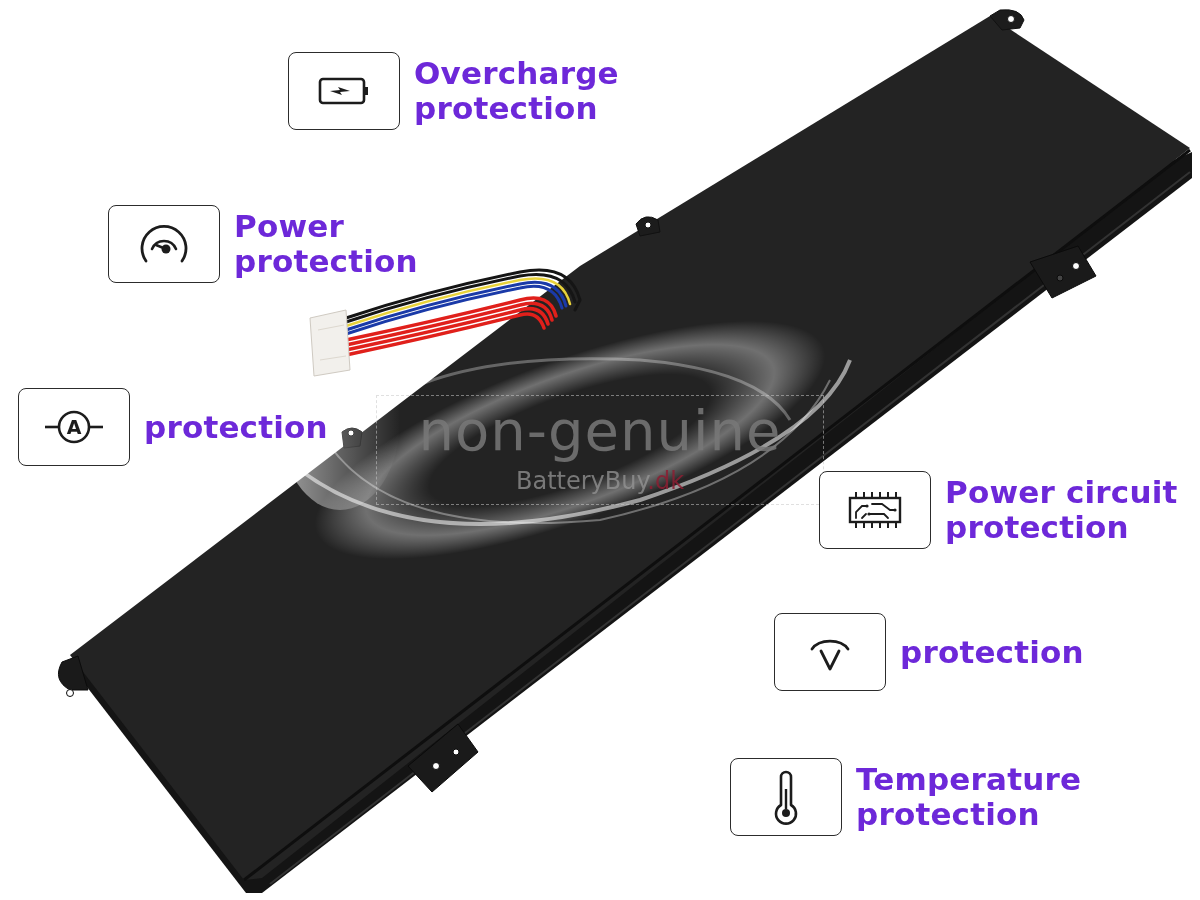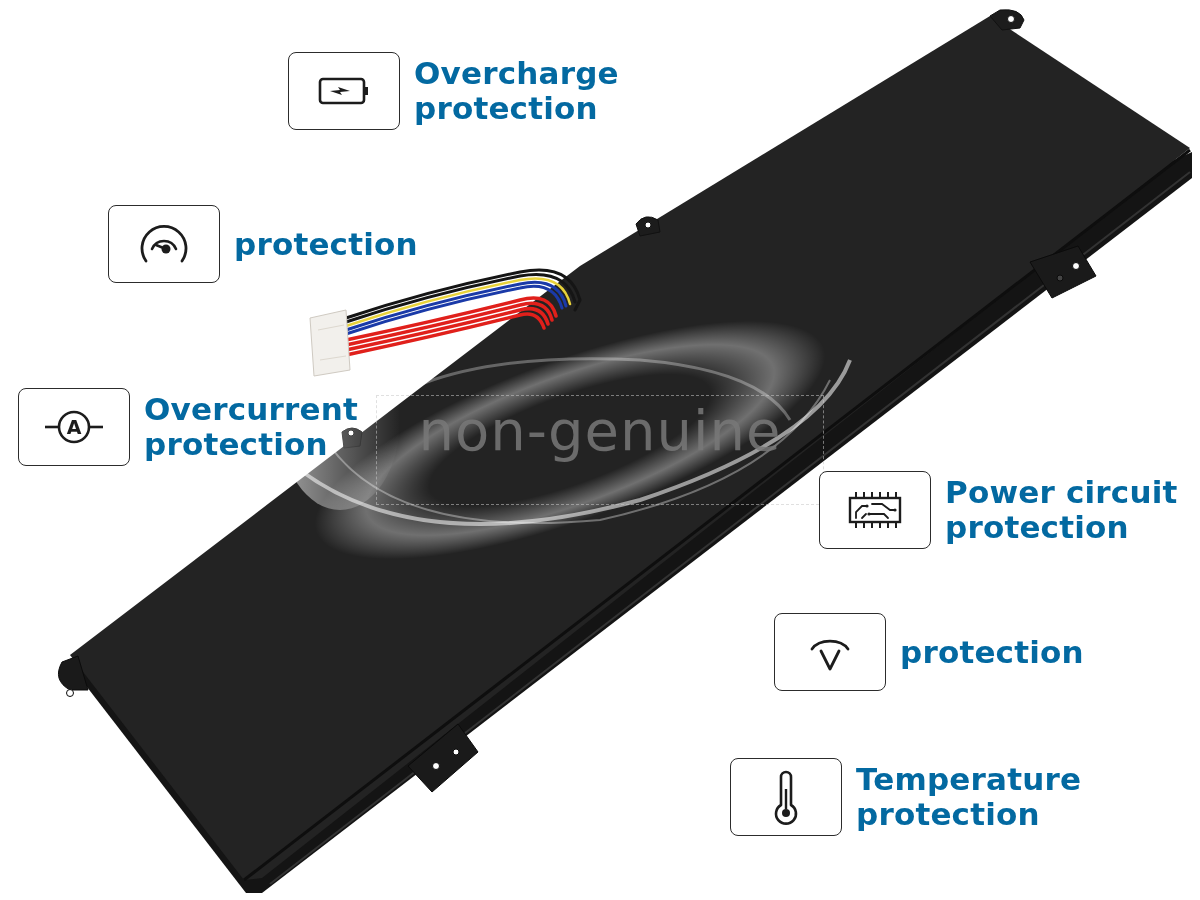--- a/index.html
+++ b/index.html
@@ -7,21 +7,21 @@
     .stage { position: absolute; left: 0; top: 0; width: 1200px; height: 900px; }
     .battery-svg { position: absolute; left: 0; top: 0; }
     .feature { position: absolute; display: flex; align-items: center; }
     .icon-box {
       width: 112px; height: 78px; border: 1.6px solid #2c2c2c; border-radius: 8px;
       background: #ffffff; box-sizing: border-box;
       display: flex; align-items: center; justify-content: center; flex-shrink: 0;
     }
     .icon-box svg { display: block; }
     .feature-label {
-      margin-left: 14px; color: #0369a1; font-weight: bold;
+      margin-left: 14px; color: #6d28d9; font-weight: bold;
       font-size: 31px; line-height: 35px; letter-spacing: 0.2px;
     }
     .feature-label span { display: block; white-space: nowrap; }
     .watermark {
       position: absolute; left: 376px; top: 395px; width: 448px; height: 110px;
       border: 1px dashed rgba(200,200,200,0.55); box-sizing: border-box;
     }
     .wm-main {
       position: absolute; left: 0; right: 0; top: 0; text-align: center;
       font-size: 56px; font-weight: normal; color: rgba(120,120,120,0.85);
@@ -104,20 +104,21 @@
     </g>
     <g>
       <polygon points="310,318 346,310 350,370 314,376" fill="#f2f0ec" stroke="#cfcac2" stroke-width="1"></polygon>
       <line x1="318" y1="330" x2="344" y2="325" stroke="#ddd8cf" stroke-width="1"></line>
       <line x1="320" y1="360" x2="346" y2="356" stroke="#ddd8cf" stroke-width="1"></line>
     </g>
   </svg>
 
   <div class="watermark">
     <div class="wm-main">non-genuine</div>
+    <div class="wm-sub"><span>BatteryBuy</span><span class="tld">.dk</span></div>
   </div>
 
   <div class="feature" style="left:288px; top:52px;">
     <div class="icon-box">
       <svg width="60" height="40" viewBox="0 0 60 40">
         <rect x="6" y="8" width="44" height="24" rx="3" fill="none" stroke="#1c1c1c" stroke-width="2.6"></rect>
         <rect x="50" y="16" width="4" height="8" fill="#1c1c1c"></rect>
         <path d="M16,20 L26,19 L24,16 L36,20 L26,21 L28,24 Z" fill="#1c1c1c"></path>
       </svg>
     </div>
@@ -130,35 +131,35 @@
   <div class="feature" style="left:108px; top:205px;">
     <div class="icon-box">
       <svg width="60" height="50" viewBox="0 0 60 50">
         <path d="M12,42 A22,22 0 1 1 48,42" fill="none" stroke="#1c1c1c" stroke-width="2.8" stroke-linecap="round"></path>
         <path d="M18,30 A13,13 0 0 1 42,30" fill="none" stroke="#1c1c1c" stroke-width="2.6" stroke-linecap="round"></path>
         <circle cx="32" cy="30" r="4.5" fill="#1c1c1c"></circle>
         <line x1="32" y1="30" x2="22" y2="26" stroke="#1c1c1c" stroke-width="2.6" stroke-linecap="round"></line>
       </svg>
     </div>
     <div class="feature-label">
+      <span>Power</span>
       <span>protection</span>
     </div>
   </div>
 
   <div class="feature" style="left:18px; top:388px;">
     <div class="icon-box">
       <svg width="70" height="44" viewBox="0 0 70 44">
         <line x1="6" y1="22" x2="20" y2="22" stroke="#1c1c1c" stroke-width="2.6"></line>
         <line x1="50" y1="22" x2="64" y2="22" stroke="#1c1c1c" stroke-width="2.6"></line>
         <circle cx="35" cy="22" r="15" fill="none" stroke="#1c1c1c" stroke-width="2.6"></circle>
         <text x="35" y="29" text-anchor="middle" font-family="DejaVu Sans, sans-serif" font-weight="bold" font-size="19" fill="#1c1c1c">A</text>
       </svg>
     </div>
     <div class="feature-label">
-      <span>Overcurrent</span>
       <span>protection</span>
     </div>
   </div>
 
   <div class="feature" style="left:819px; top:471px;">
     <div class="icon-box">
       <svg width="70" height="44" viewBox="0 0 70 44">
         <rect x="10" y="10" width="50" height="24" fill="none" stroke="#1c1c1c" stroke-width="2.4"></rect>
         <g stroke="#1c1c1c" stroke-width="2">
           <line x1="16" y1="4" x2="16" y2="10"></line>

